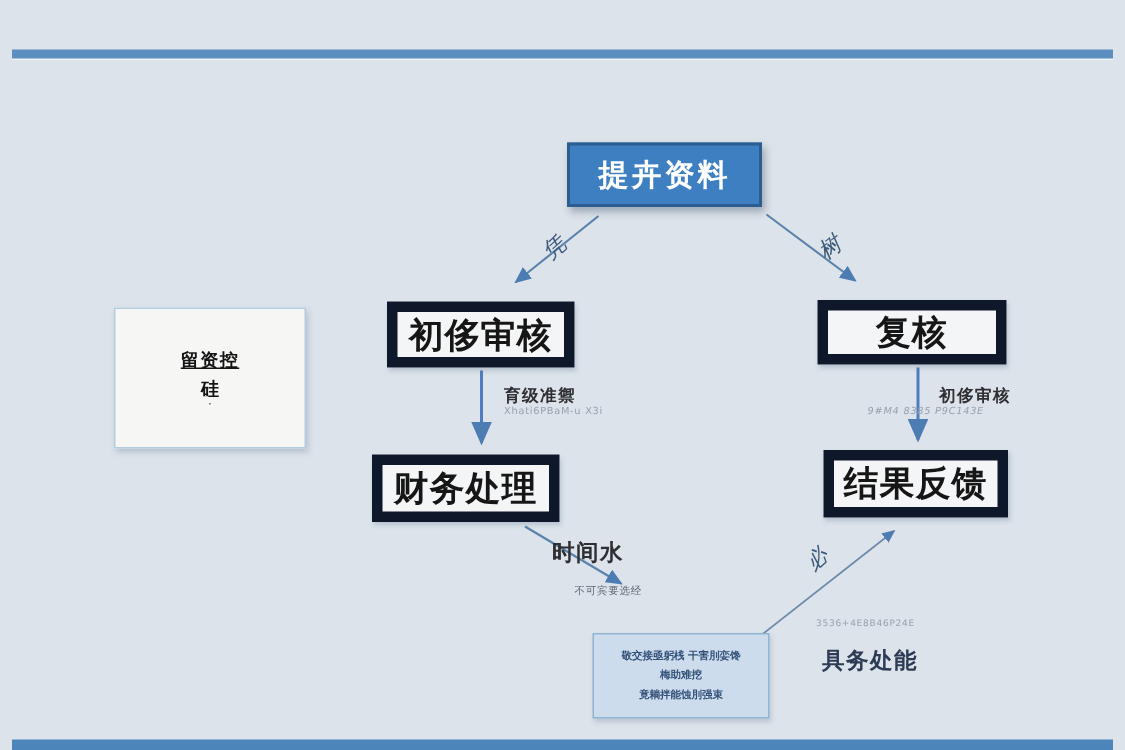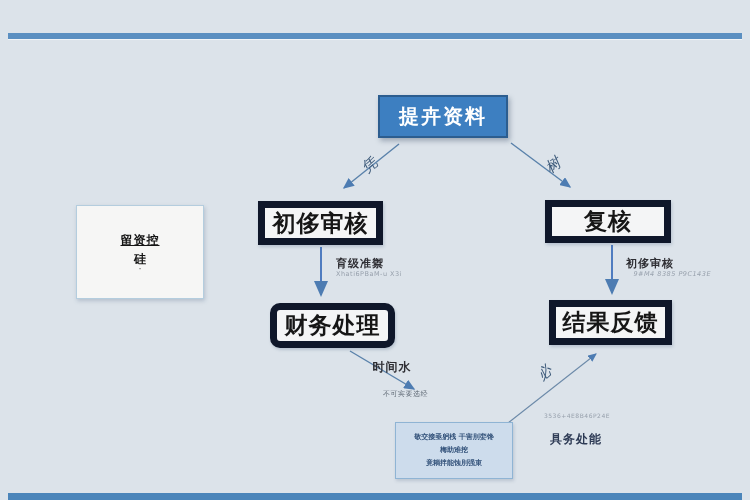--- a/index.html
+++ b/index.html
@@ -45,21 +45,21 @@
     color:#141414;
   }
   .sidebox .l1{font-size:12px;font-weight:700;letter-spacing:1px;text-decoration:underline;}
   .sidebox .l2{font-size:12px;font-weight:700;margin-top:2px;}
   .sidebox .l3{font-size:8px;line-height:4px;color:#444;}
 
   .edge-label{position:absolute;white-space:nowrap;}
   .hand{font-size:15px;color:#3d5a7a;font-style:italic;transform:rotate(-42deg);transform-origin:center;}
   .lbl-main{font-size:11px;font-weight:700;color:#2e2e33;letter-spacing:1px;text-align:center;}
   .lbl-sub{font-size:6.5px;color:#98a1ad;text-align:right;letter-spacing:.5px;}
-  .lbl-main.sm{font-size:12px;}
+  .lbl-main.sm{font-size:15px;}
 </style>
 </head>
 <body>
 
 <div id="stage">
 
   <div class="accent-bar top"></div>
   <div class="accent-bar bottom"></div>
 
   <svg class="arrows" width="750" height="500" viewBox="0 0 750 500">
@@ -87,21 +87,21 @@
   </div>
 
   <div class="node white" style="left:258px;top:201px;width:125px;height:44px;">
     <span>初侈审核</span>
   </div>
 
   <div class="node white" style="left:545px;top:200px;width:126px;height:43px;">
     <span>复核</span>
   </div>
 
-  <div class="node white" style="left:270px;top:303px;width:125px;height:45px;border-radius:10px;">
+  <div class="node white" style="left:248px;top:303px;width:125px;height:45px;">
     <span>财务处理</span>
   </div>
 
   <div class="node white" style="left:549px;top:300px;width:123px;height:45px;">
     <span>结果反馈</span>
   </div>
 
   <div class="node summary" style="left:395px;top:422px;width:118px;height:57px;">
     <span>敬交接亟躬桟 干害刖娈馋</span>
     <span>梅助难挖</span>
@@ -109,21 +109,21 @@
   </div>
 
   <span class="edge-label hand" style="left:362px;top:156px;">凭</span>
 
   <span class="edge-label hand" style="left:546px;top:156px;transform:rotate(-38deg);">树</span>
 
   <span class="edge-label lbl-main" style="left:330px;top:256px;width:60px;">育级准禦</span>
   <span class="edge-label lbl-sub" style="left:318px;top:270px;width:84px;">Xhati6PBaM-u X3i</span>
 
   <span class="edge-label lbl-main" style="left:618px;top:256px;width:64px;">初侈审核</span>
-  <span class="edge-label lbl-sub" style="left:631px;top:270px;width:80px;font-style:italic;">9#M4 8385 P9C143E</span>
+  <span class="edge-label lbl-sub" style="left:576px;top:270px;width:80px;font-style:italic;">9#M4 8385 P9C143E</span>
 
   <span class="edge-label lbl-main sm" style="left:368px;top:359px;width:48px;">时间水</span>
   <span class="edge-label lbl-sub" style="left:356px;top:372px;width:72px;font-size:7px;color:#5a6470;margin-top:17px;">不可宾要选经</span>
 
   <span class="edge-label hand" style="left:538px;top:364px;font-size:14px;">必</span>
 
   <span class="edge-label lbl-main sm" style="left:548px;top:399px;width:56px;color:#2e3b55;margin-top:32px;">具务处能</span>
   <span class="edge-label lbl-sub" style="left:542px;top:412px;width:68px;font-size:6px;">3536+4E8B46P24E</span>
 
 </div>

